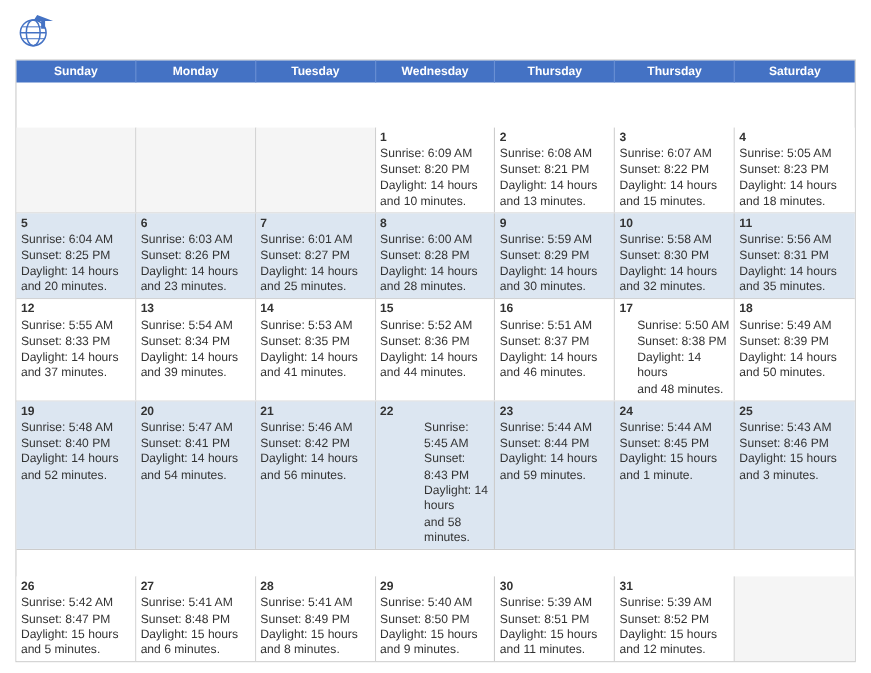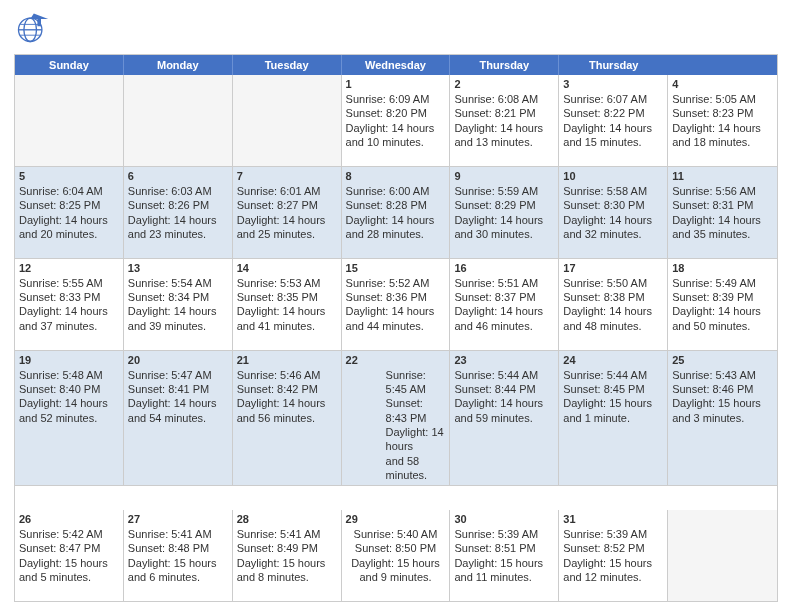--- a/index.html
+++ b/index.html
@@ -51,20 +51,21 @@
     }
     .subtitle {
       font-size: 13px;
       color: #333;
     }
     .calendar {
       flex: 1;
       display: flex;
       flex-direction: column;
       border: 1px solid #ccc;
+      gap: 41px;
     }
     .cal-header-row {
       display: grid;
       grid-template-columns: repeat(7, 1fr);
       background: #4472c4;
     }
     .cal-header-cell {
       color: #fff;
       font-size: 11px;
       font-weight: bold;
@@ -139,20 +140,21 @@
   </div>
 
   <div class="calendar">
     <div class="cal-header-row">
     <div class="cal-header-cell">Sunday</div>
         <div class="cal-header-cell">Monday</div>
         <div class="cal-header-cell">Tuesday</div>
         <div class="cal-header-cell">Wednesday</div>
         <div class="cal-header-cell">Thursday</div>
         <div class="cal-header-cell">Thursday</div>
+        <div class="cal-header-cell">Saturday</div>
       </div>
     <div class="cal-body">
     <div class="cal-row">
           <div class="cal-cell empty"></div>
           <div class="cal-cell empty"></div>
           <div class="cal-cell empty"></div>
           <div class="cal-cell">
             <span class="day-number">1</span>
             <div class="cell-text" style="white-space: pre-line;">Sunrise: 6:09 AM
 Sunset: 8:20 PM
@@ -263,21 +265,21 @@
           </div>
           <div class="cal-cell">
             <span class="day-number">16</span>
             <div class="cell-text" style="white-space: pre-line;">Sunrise: 5:51 AM
 Sunset: 8:37 PM
 Daylight: 14 hours
 and 46 minutes.</div>
           </div>
           <div class="cal-cell">
             <span class="day-number">17</span>
-            <div class="cell-text" style="white-space: pre-line;">Sunrise: 5:50 AM
+            <div class="cell-text" style="white-space: pre-line; margin-left: 16px;">Sunrise: 5:50 AM
 Sunset: 8:38 PM
 Daylight: 14 hours
 and 48 minutes.</div>
           </div>
           <div class="cal-cell">
             <span class="day-number">18</span>
             <div class="cell-text" style="white-space: pre-line;">Sunrise: 5:49 AM
 Sunset: 8:39 PM
 Daylight: 14 hours
 and 50 minutes.</div>
@@ -351,21 +353,21 @@
           </div>
           <div class="cal-cell">
             <span class="day-number">28</span>
             <div class="cell-text" style="white-space: pre-line;">Sunrise: 5:41 AM
 Sunset: 8:49 PM
 Daylight: 15 hours
 and 8 minutes.</div>
           </div>
           <div class="cal-cell">
             <span class="day-number">29</span>
-            <div class="cell-text" style="white-space: pre-line; text-align: center;">Sunrise: 5:40 AM
+            <div class="cell-text" style="white-space: pre-line;">Sunrise: 5:40 AM
 Sunset: 8:50 PM
 Daylight: 15 hours
 and 9 minutes.</div>
           </div>
           <div class="cal-cell">
             <span class="day-number">30</span>
             <div class="cell-text" style="white-space: pre-line;">Sunrise: 5:39 AM
 Sunset: 8:51 PM
 Daylight: 15 hours
 and 11 minutes.</div>

